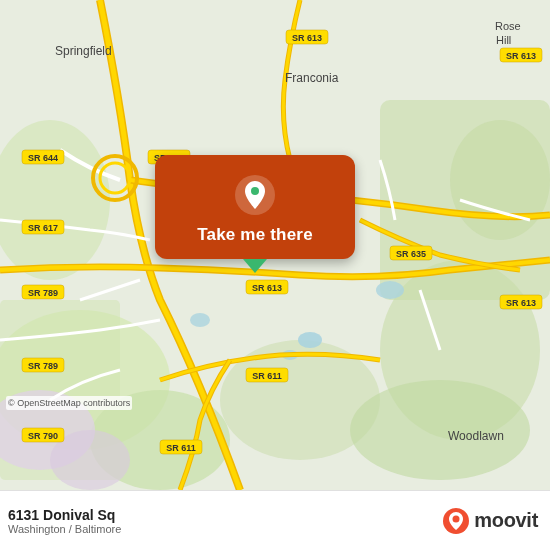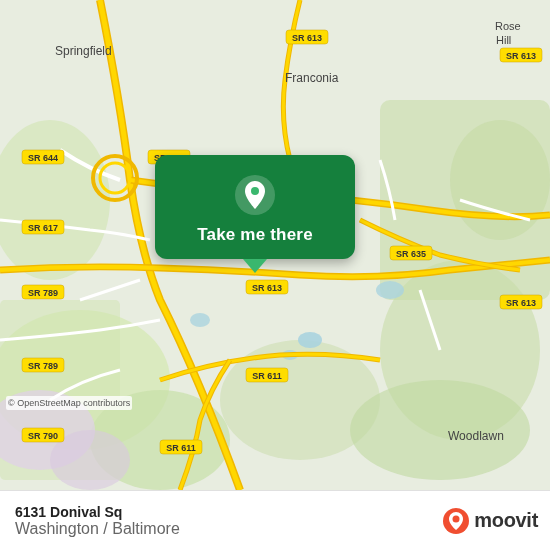--- a/index.html
+++ b/index.html
@@ -19,21 +19,21 @@
       overflow: hidden;
       background-color: #e8f0e8;
     }
 
     
     #popup {
       position: absolute;
       top: 155px;
       left: 155px;
       width: 200px;
-      background: #15803d;
+      background: #c2410c;
       border-radius: 12px;
       display: flex;
       flex-direction: column;
       align-items: center;
       padding: 18px 16px 14px;
       box-shadow: 0 4px 12px rgba(0,0,0,0.3);
       cursor: pointer;
       z-index: 10;
     }
 
@@ -65,37 +65,37 @@
     }
 
     
     #bottom-bar {
       width: 550px;
       height: 60px;
       background: #ffffff;
       display: flex;
       align-items: center;
       justify-content: space-between;
-      padding: 0 12px 0 15px;
+      padding: 0 12px 0 8px;
       border-top: 1px solid #e0e0e0;
     }
 
     .bottom-info {
       display: flex;
       flex-direction: column;
     }
 
     .bottom-address {
       font-size: 14px;
       font-weight: 600;
       color: #222;
     }
 
     .bottom-city {
-      font-size: 16px;
+      font-size: 11px;
       color: #666;
     }
 
     .moovit-logo {
       display: flex;
       align-items: center;
       gap: 4px;
     }
 
     .moovit-icon {

